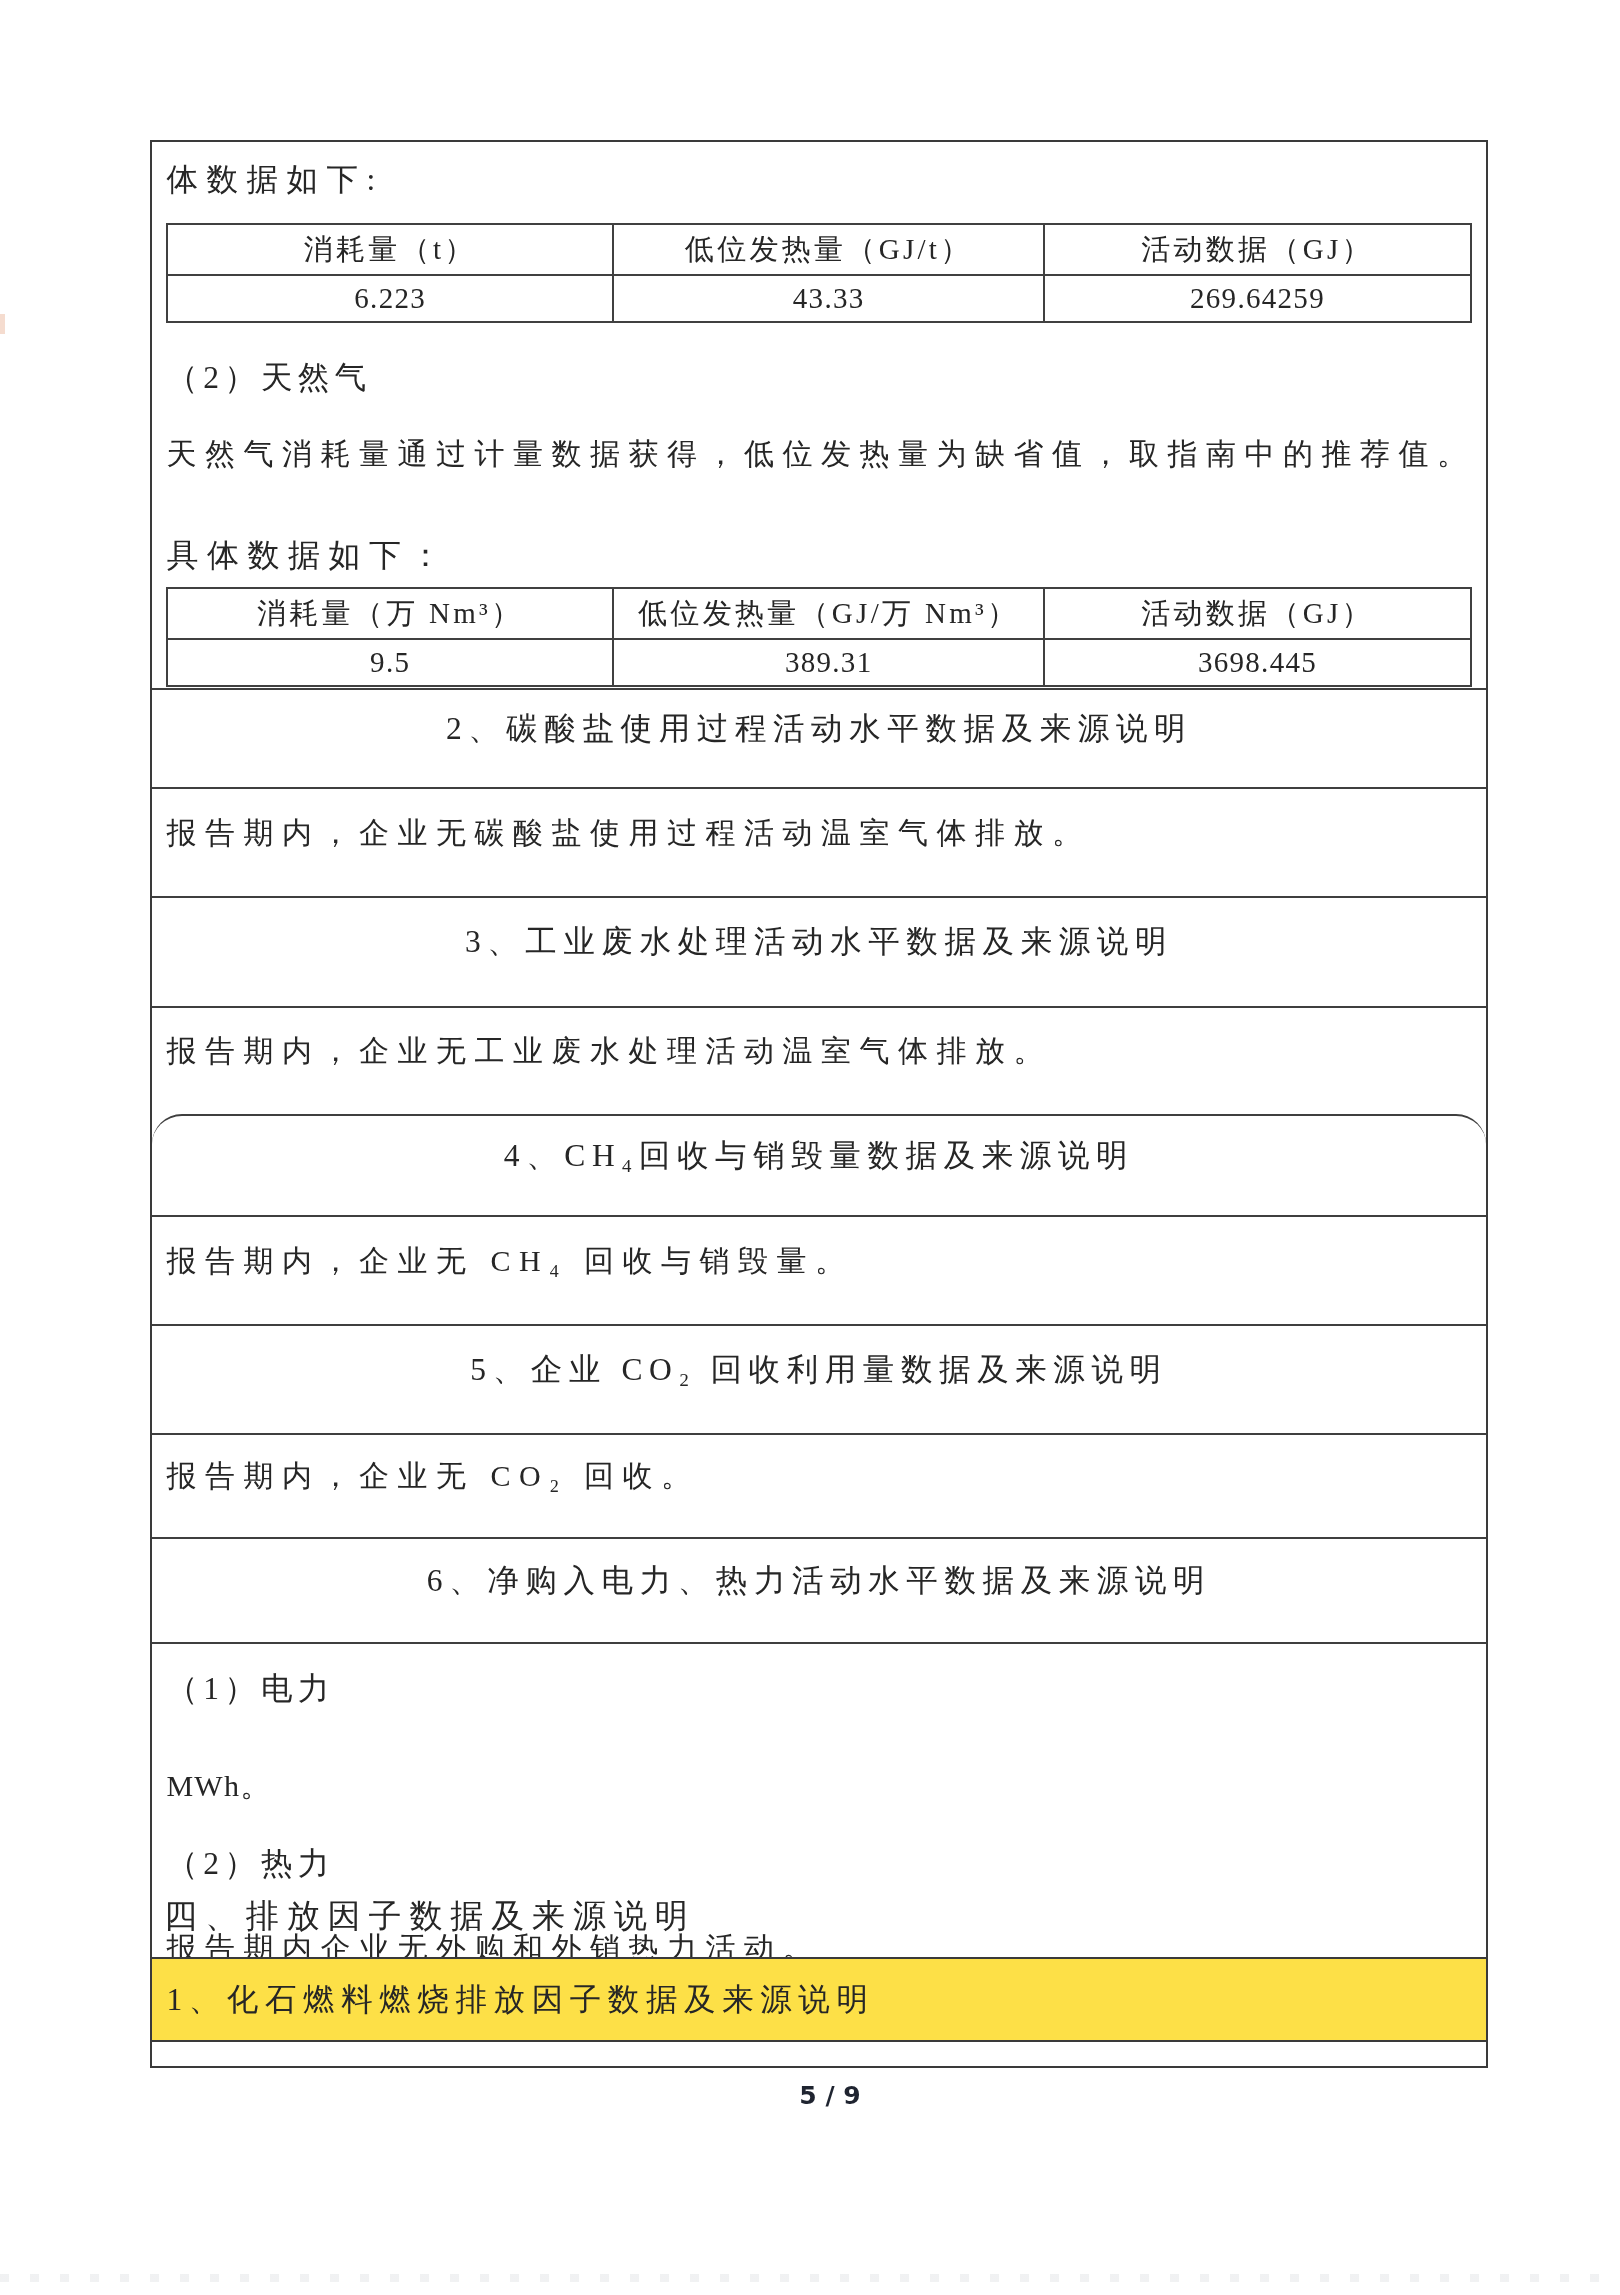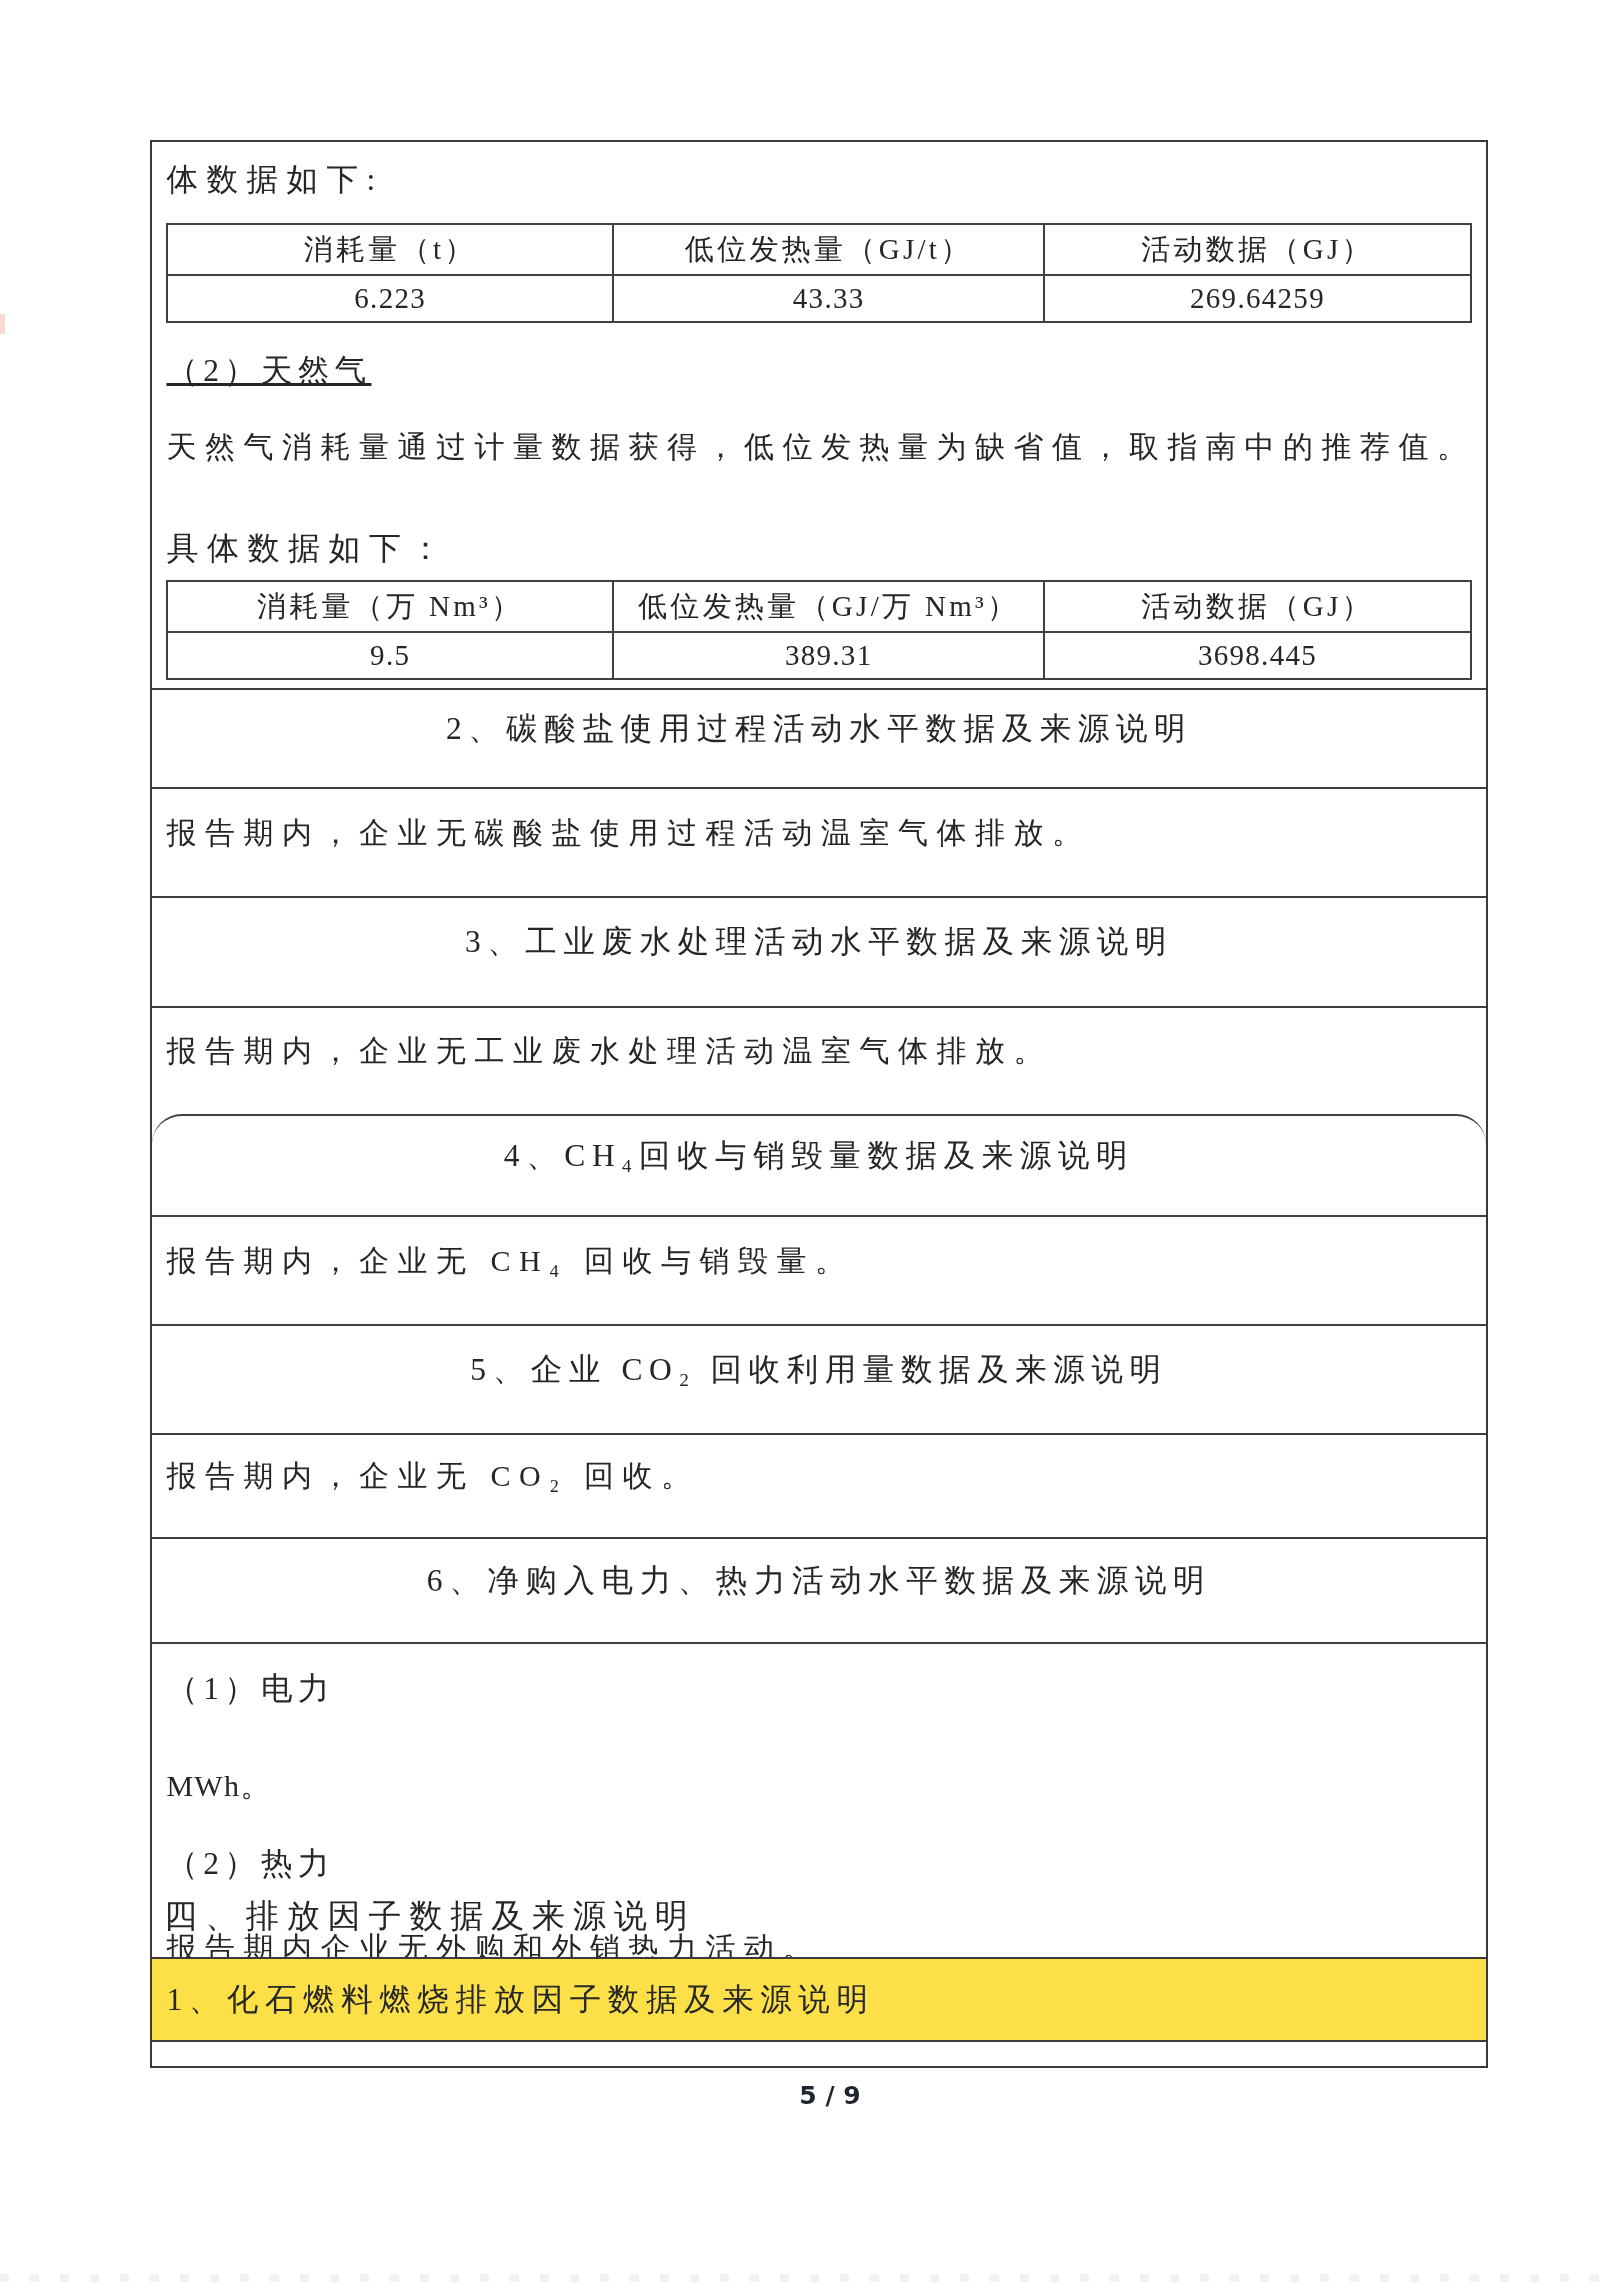--- a/index.html
+++ b/index.html
@@ -47,21 +47,21 @@
   .r-t4 { height: 81px; border-radius: 30px; }
   .r-p4 { height: 89px; }
   .r-t5 { height: 89px; }
   .r-p5 { height: 84px; }
   .r-t6 { height: 85px; }
   .big2 { height: 424px; }
 
   .line { line-height: 1.25; white-space: nowrap; }
   .intro-line   { margin-top: 18.4px; font-size: 31.5px; letter-spacing: 8.5px; }
   .sub-heading  { font-size: 31.5px; letter-spacing: 5.3px; }
-  .gas-heading  { margin-top: 28px; text-decoration: underline; }
+  .gas-heading  { margin-top: 35px; }
   .body-para    { font-size: 30px; letter-spacing: 8.5px; }
   .gas-para     { margin-top: 37px; }
   .intro-line2  { margin-top: 63px; font-size: 32px; letter-spacing: 8.5px; }
 
   
   .data-table {
     width: 100%;
     border-collapse: collapse;
     table-layout: fixed;
   }

